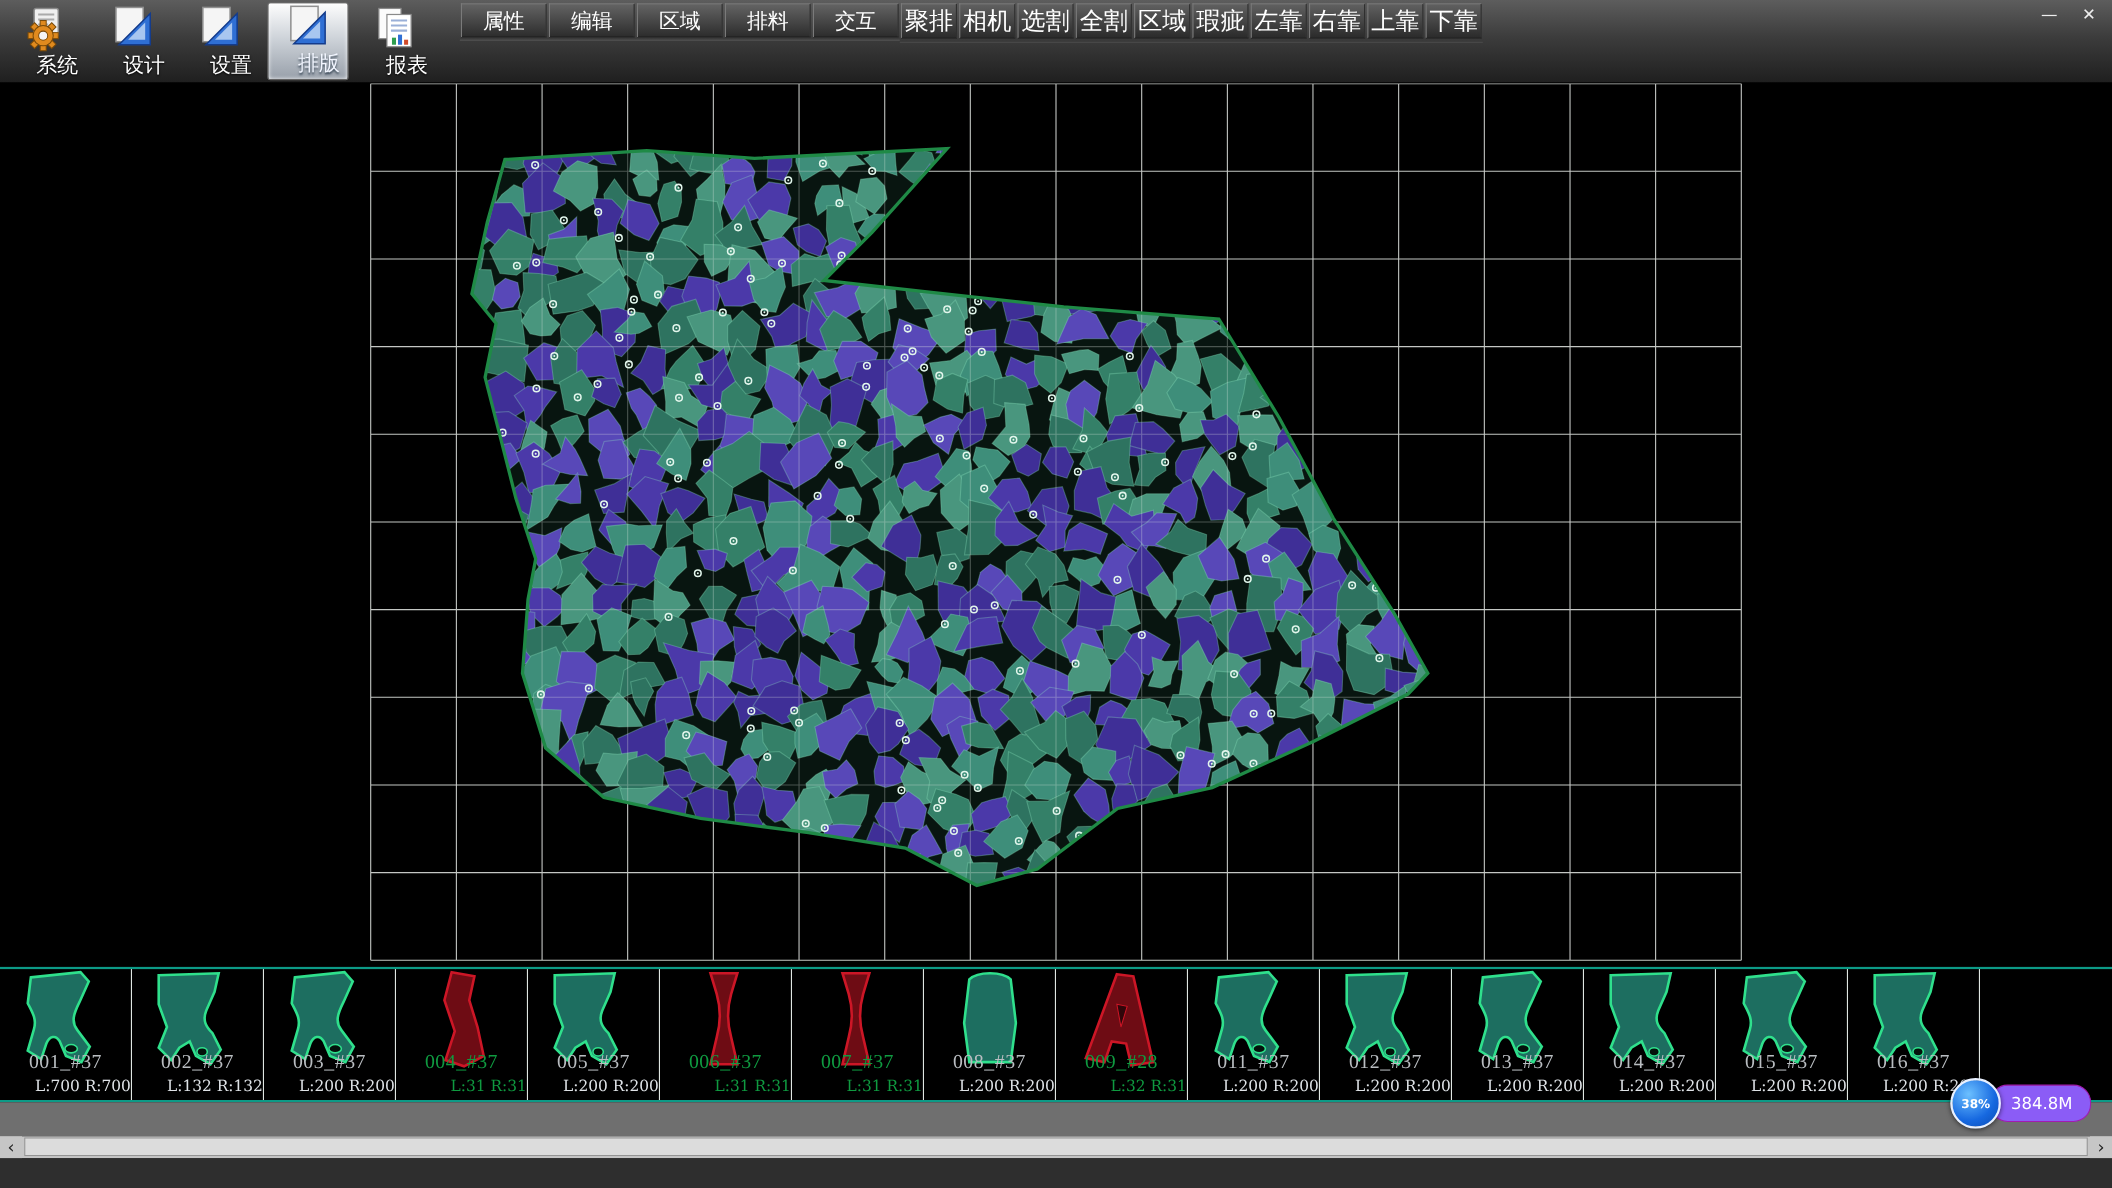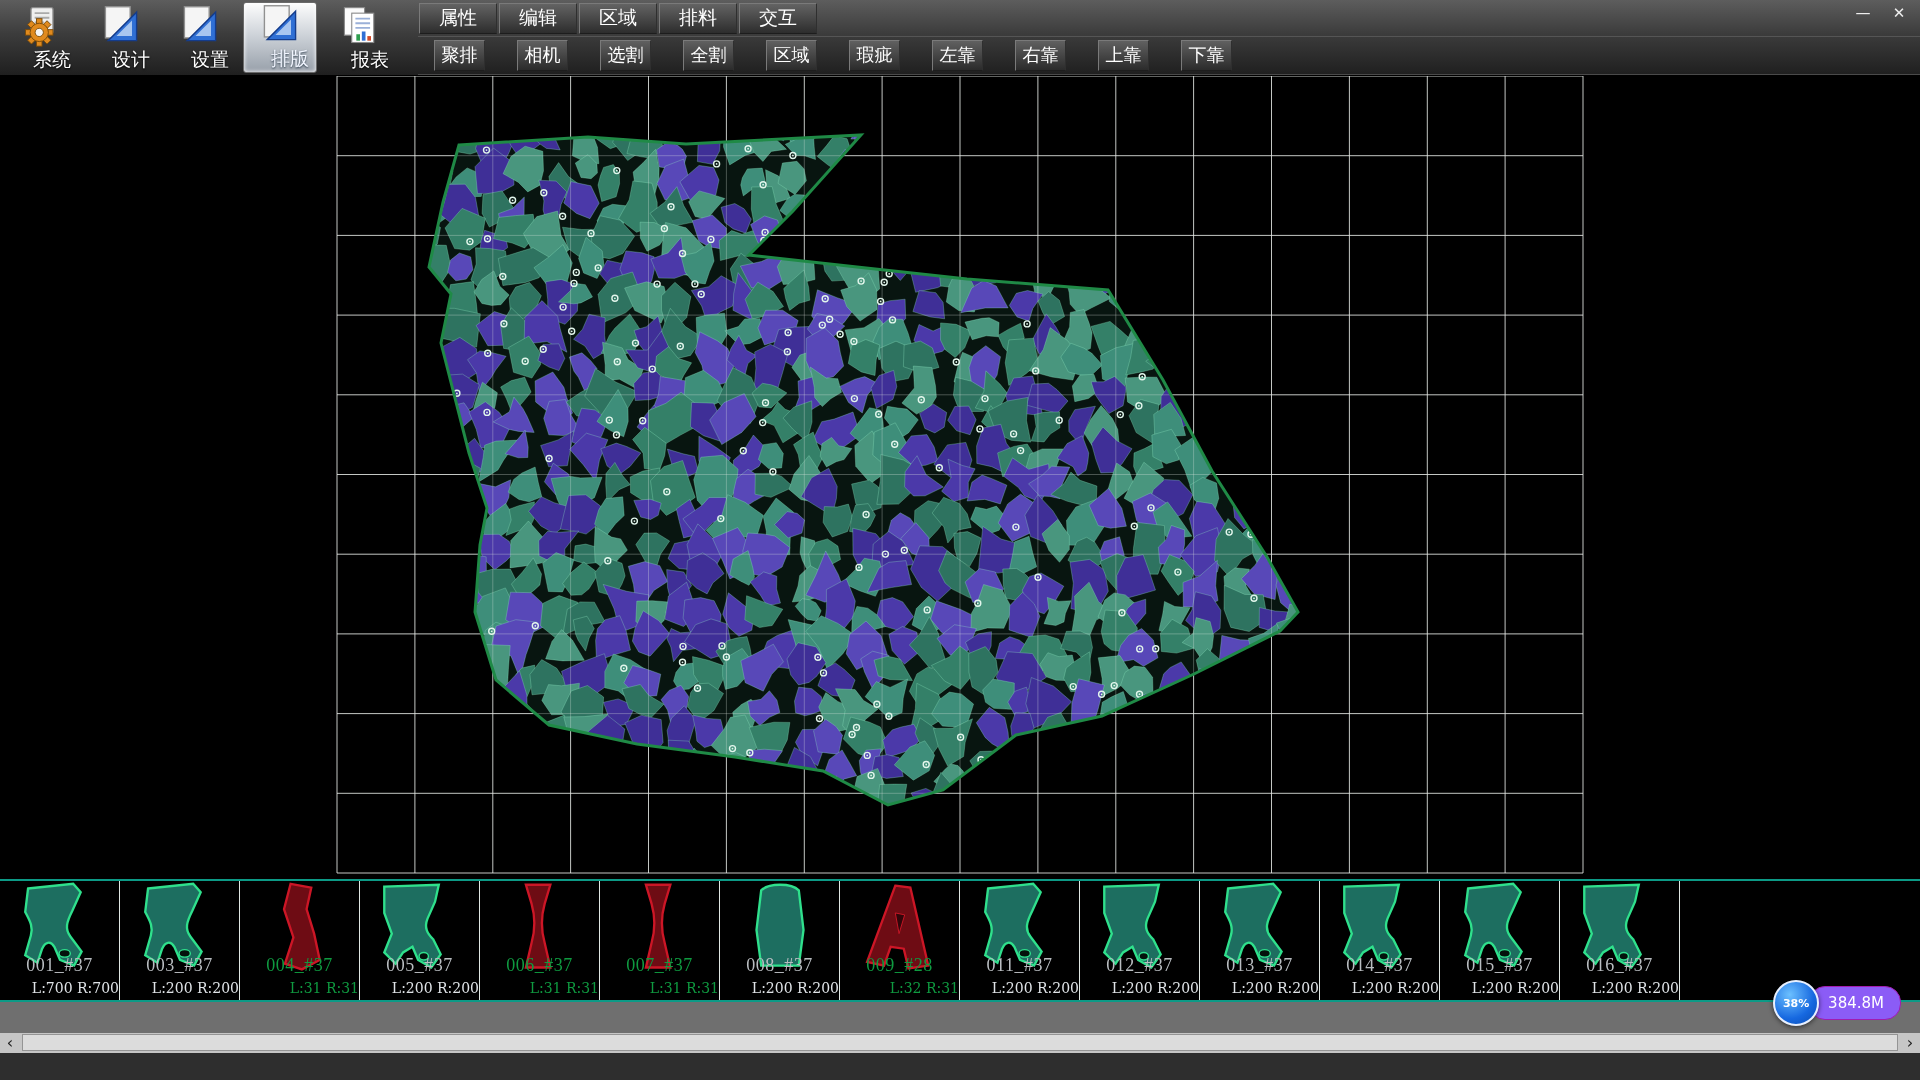--- a/index.html
+++ b/index.html
@@ -12,30 +12,30 @@
     display:flex;border-bottom:1px solid #000;box-sizing:border-box;}
   .bigbtns{display:flex;align-items:stretch;padding:2px 2px 2px 6px;gap:7px;}
   .bigbtn{width:72px;display:flex;flex-direction:column;align-items:center;justify-content:flex-end;
     padding:3px 0 3px;border-radius:3px;cursor:pointer;}
   .bigbtn .bicon{height:44px;display:flex;align-items:center;justify-content:center;}
   .blabel{color:#fff;font-size:19px;line-height:22px;text-shadow:0 1px 2px #000;white-space:nowrap;margin-left:20px;}
   .bigbtn.sel{background:linear-gradient(180deg,#fdfdfd 0%,#cfd4da 45%,#98a0aa 100%);
     border:1px solid #6a6a6a;box-shadow:inset 0 0 4px #fff;}
   .bigbtn.sel .blabel{color:#f2f6ff;text-shadow:0 1px 2px #2a3a4a;}
 
-  .menucol{flex:1;display:flex;flex-direction:column;margin-left:20px;min-width:0;}
+  .menucol{flex:1;display:flex;flex-direction:row;margin-left:20px;min-width:0;}
   .menurow{display:flex;align-items:stretch;border-bottom:1px solid #555;box-sizing:border-box;}
   .tabsrow{height:37px;}
   .actionsrow{height:39px;border-bottom:1px solid #4a4a4a;}
   .menutab{width:76px;margin:3px 1px 2px;display:flex;align-items:center;justify-content:center;
     color:#fff;font-size:19px;cursor:pointer;white-space:nowrap;
     background:linear-gradient(180deg,#636363,#2d2d2d);
     border:1px solid #7a7a7a;border-bottom-color:#1d1d1d;border-right-color:#2f2f2f;}
-  .actbtn{width:49px;margin:3px 16px 3px;display:flex;align-items:center;justify-content:center;
-    color:#fff;font-size:18px;cursor:pointer;white-space:nowrap;
+  .actbtn{width:49px;margin:3px 1px 3px;display:flex;align-items:center;justify-content:center;
+    color:#fff;font-size:22px;cursor:pointer;white-space:nowrap;
     background:linear-gradient(180deg,#606060,#2b2b2b);
     border:1px solid #7a7a7a;border-bottom-color:#1d1d1d;border-right-color:#2f2f2f;}
 
   .wincontrols{position:absolute;top:2px;right:6px;display:flex;gap:6px;}
   .winbtn{width:30px;height:22px;display:flex;align-items:center;justify-content:center;
     color:#eee;font-size:15px;cursor:pointer;}
 
   
   .canvas{position:absolute;top:76px;left:0;width:1920px;height:803px;background:#000;cursor:crosshair;}
   .canvas svg{display:block;}
@@ -1271,20 +1271,28 @@
       <div class="thumb">
         <svg viewBox="0 0 100 100">
           <path d="M16 8 L64 3 L72 12 L63 32 C57 44 55 51 61 59 L73 75 L65 90 L50 84 L44 70 C40 63 34 65 31 72 L26 87 L13 79 L19 58 C22 48 17 41 13 33 Z" fill="#1d6e60" stroke="#2fe08c" stroke-width="2.5"></path>
           <ellipse cx="55" cy="77" rx="6" ry="4" fill="#04120c" stroke="#2fe08c" stroke-width="1.5"></ellipse>
         </svg>
         <div class="tname">001_#37</div>
         <div class="tcounts">L:700 R:700</div>
       </div>
       <div class="thumb">
         <svg viewBox="0 0 100 100">
+          <path d="M12 6 L70 4 L66 22 L58 40 C54 50 58 56 64 62 L72 78 L62 92 L48 84 L42 70 L32 76 L24 88 L12 76 L20 56 L12 34 Z" fill="#1d6e60" stroke="#2fe08c" stroke-width="2.5"></path>
+          <ellipse cx="54" cy="80" rx="5" ry="4" fill="#04120c" stroke="#2fe08c" stroke-width="1.5"></ellipse>
+        </svg>
+        <div class="tname">002_#37</div>
+        <div class="tcounts">L:132 R:132</div>
+      </div>
+      <div class="thumb">
+        <svg viewBox="0 0 100 100">
           <path d="M16 8 L64 3 L72 12 L63 32 C57 44 55 51 61 59 L73 75 L65 90 L50 84 L44 70 C40 63 34 65 31 72 L26 87 L13 79 L19 58 C22 48 17 41 13 33 Z" fill="#1d6e60" stroke="#2fe08c" stroke-width="2.5"></path>
           <ellipse cx="55" cy="77" rx="6" ry="4" fill="#04120c" stroke="#2fe08c" stroke-width="1.5"></ellipse>
         </svg>
         <div class="tname">003_#37</div>
         <div class="tcounts">L:200 R:200</div>
       </div>
       <div class="thumb green">
         <svg viewBox="0 0 100 100">
           <path d="M40 3 L62 7 L57 30 L65 56 L71 84 L52 94 L34 88 L43 60 L33 30 Z" fill="#6e0c14" stroke="#cc1626" stroke-width="2.5"></path>
         </svg>

